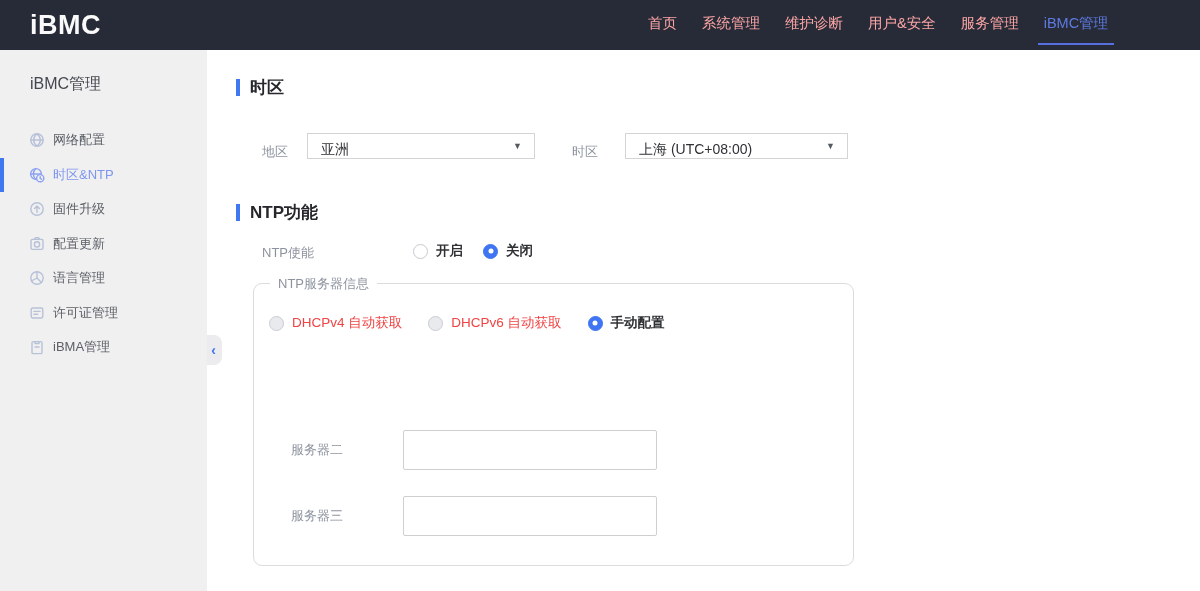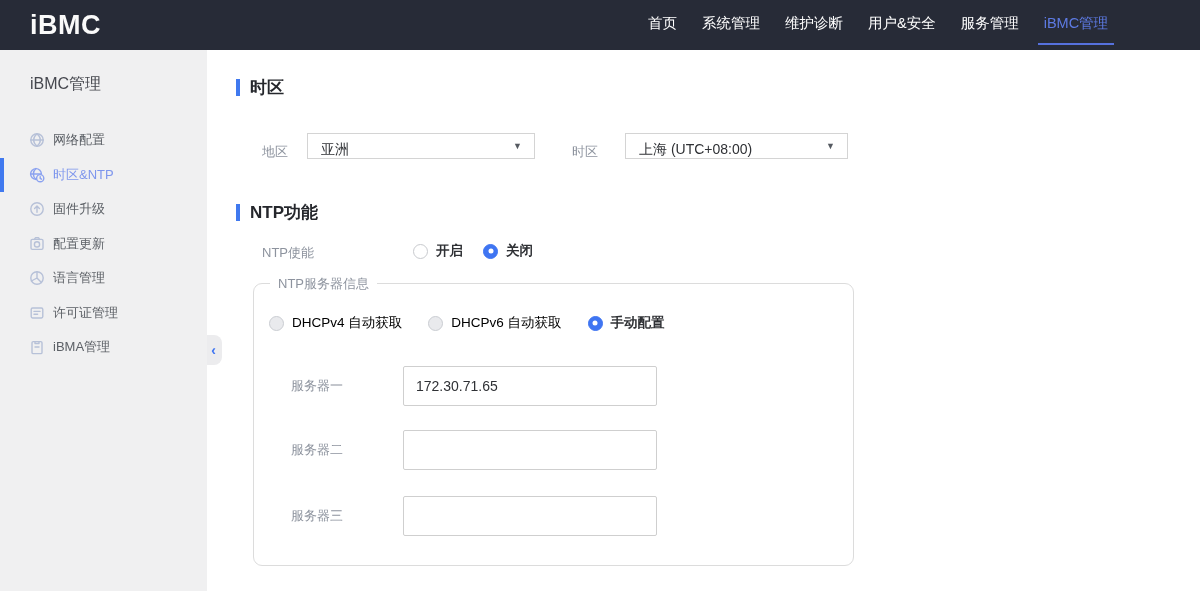--- a/index.html
+++ b/index.html
@@ -5,21 +5,21 @@
   * { margin:0; padding:0; box-sizing:border-box; }
   html,body { background:#fff; }
   body { font-family:"Liberation Sans","DejaVu Sans",sans-serif; }
   .page { position:relative; width:1200px; height:591px; overflow:hidden; background:#fff;padding-left:13px; }
 
   
   .topbar { position:absolute; left:0; top:0; width:1200px; height:50px; background:#272b37; }
   .logo { position:absolute; left:30px; top:0; height:50px; line-height:50px;
           color:#fafafa; font-size:27px; font-weight:bold; letter-spacing:0.5px; }
   .nav { position:absolute; left:648px; top:0; height:50px; display:flex; align-items:center; gap:25px; }
-  .nav-item { position:relative; height:50px; line-height:46px; color:#ffffff; font-size:14.5px;
+  .nav-item { position:relative; height:50px; line-height:46px; color:#fca5a5; font-size:14.5px;
               cursor:pointer; white-space:nowrap; }
   .nav-item.active { color:#5d7ae2; }
   .nav-item.active::after { content:''; position:absolute; left:-6px; right:-6px; bottom:5px;
               height:2px; background:#5671dd; }
 
   
   .sidebar { position:absolute; left:0; top:50px; width:207px; height:541px; background:#f0f0f1; }
   .sidebar-title { position:absolute; left:30px; top:24px; font-size:16px; color:#45474e; }
   .side-list { position:absolute; left:0; top:73px; width:230px; list-style:none; }
   .side-item { position:relative; height:34.5px; display:flex; align-items:center; cursor:pointer; }
@@ -51,21 +51,21 @@
 
   .radio-row { position:absolute; display:flex; align-items:center; }
   .radio-opt { display:flex; align-items:center; cursor:pointer; }
   .radio { width:15px; height:15px; border-radius:50%; border:1px solid #c8cace; background:#fff;
            position:relative; flex:0 0 auto; }
   .radio.sel { background:#3f75f2; border-color:#3f75f2; }
   .radio.sel::after { content:''; position:absolute; left:50%; top:50%; width:5px; height:5px;
                       border-radius:50%; background:#fff; transform:translate(-50%,-50%); }
   .radio.dis { background:#e9eaed; border-color:#cacdd2; }
   .radio-lab { margin-left:8px; font-size:13.5px; color:#2f3135; white-space:nowrap; }
-  .radio-lab.dim { color:#000000; }
+  .radio-lab.dim { color:#ef4444; }
   .radio-lab.strong { font-weight:bold; }
 
   .groupbox { position:absolute; left:253px; top:283px; width:601px; height:283px;
               border:1px solid #dcdcdc; border-radius:9px; background:#fff; }
   .groupbox .legend { position:absolute; left:16px; top:-9px; background:#fff; padding:0 8px;
                       font-size:13px; color:#8d939e; white-space:nowrap; }
   .srv-row { position:absolute; left:37px; display:flex; align-items:center; }
   .srv-row .srv-label { width:112px; font-size:13px; color:#8d939e; line-height:40px; }
   .srv-row input { width:254px; height:40px; border:1px solid #cfcfcf; border-radius:2px;
                    font-family:"Liberation Sans","DejaVu Sans",sans-serif;
@@ -204,24 +204,20 @@
       <div class="radio-opt">
         <span class="radio dis"></span>
         <span class="radio-lab dim">DHCPv6 自动获取</span>
       </div>
       <div class="radio-opt">
         <span class="radio sel"></span>
         <span class="radio-lab strong">手动配置</span>
       </div>
     </div>
 
-    <div class="srv-row" style="top:82px;">
-      <span class="srv-label">服务器一</span>
-      <input type="text" value="172.30.71.65" style="">
-    </div>
     <div class="srv-row" style="top:146px;">
       <span class="srv-label">服务器二</span>
       <input type="text" value="" style="">
     </div>
     <div class="srv-row" style="top:212px;">
       <span class="srv-label">服务器三</span>
       <input type="text" value="" style="">
     </div>
   </div>
 

